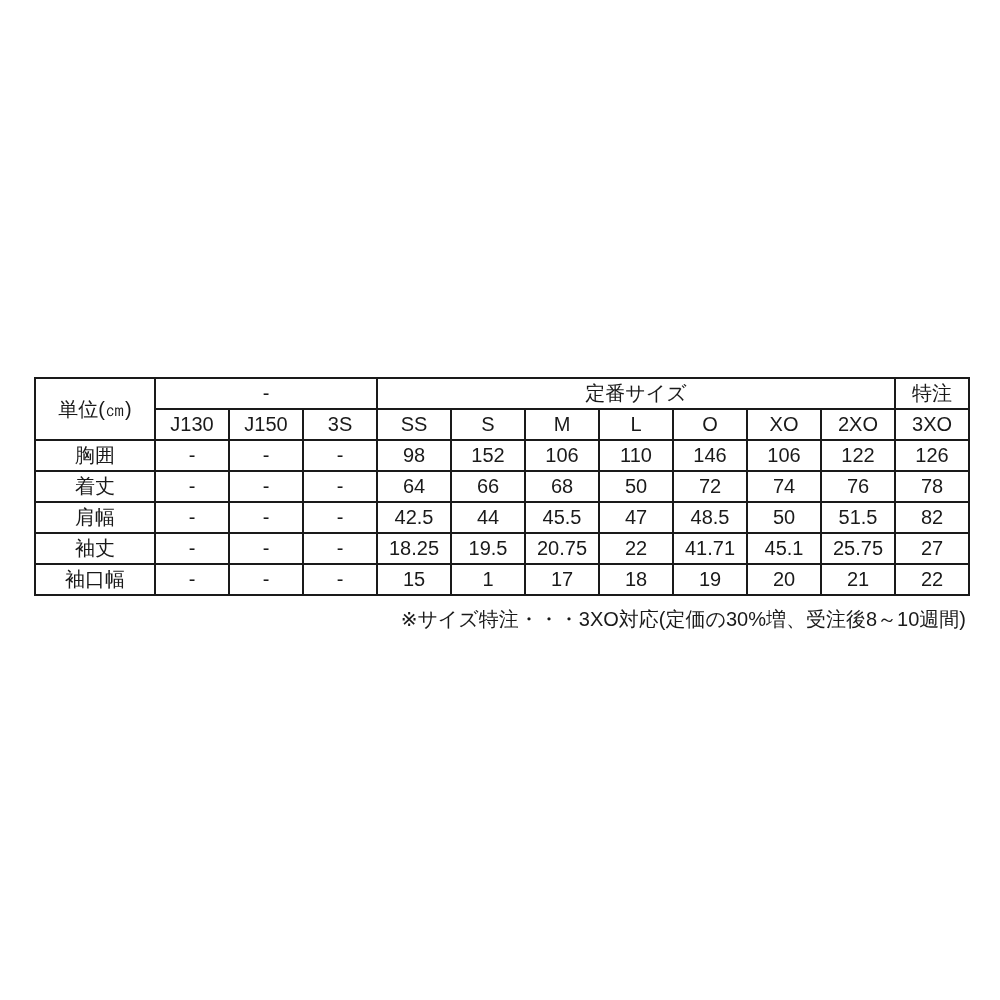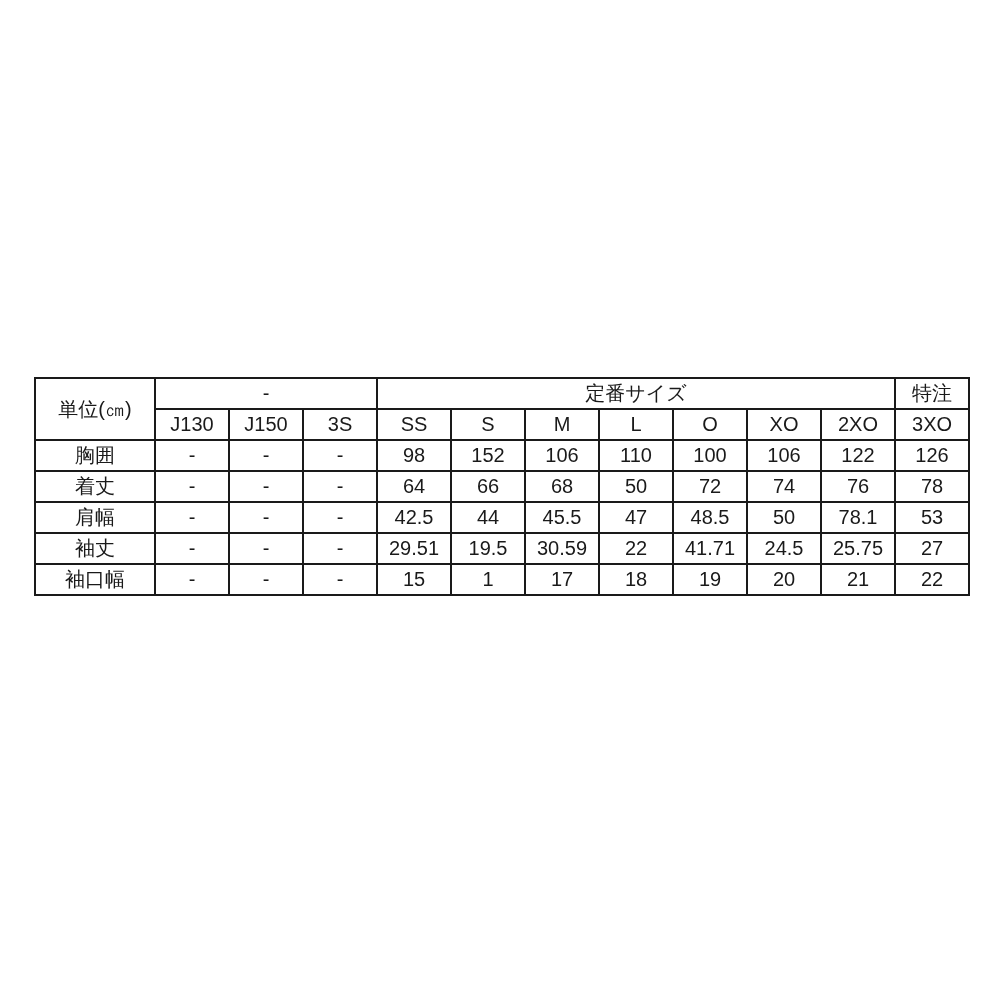--- a/index.html
+++ b/index.html
@@ -98,21 +98,21 @@
     <tbody id="table-body">
         <tr>
           <td>胸囲</td>
           <td>-</td>
           <td>-</td>
           <td>-</td>
           <td>98</td>
           <td>152</td>
           <td>106</td>
           <td>110</td>
-          <td>100</td>
+          <td>146</td>
           <td>106</td>
           <td>122</td>
           <td>126</td>
         </tr>
         <tr>
           <td>着丈</td>
           <td>-</td>
           <td>-</td>
           <td>-</td>
           <td>64</td>
@@ -128,48 +128,49 @@
           <td>肩幅</td>
           <td>-</td>
           <td>-</td>
           <td>-</td>
           <td>42.5</td>
           <td>44</td>
           <td>45.5</td>
           <td>47</td>
           <td>48.5</td>
           <td>50</td>
-          <td>78.1</td>
-          <td>53</td>
+          <td>51.5</td>
+          <td>82</td>
         </tr>
         <tr>
           <td>袖丈</td>
           <td>-</td>
           <td>-</td>
           <td>-</td>
-          <td>29.51</td>
+          <td>18.25</td>
           <td>19.5</td>
-          <td>30.59</td>
+          <td>20.75</td>
           <td>22</td>
           <td>41.71</td>
-          <td>24.5</td>
+          <td>45.1</td>
           <td>25.75</td>
           <td>27</td>
         </tr>
         <tr>
           <td>袖口幅</td>
           <td>-</td>
           <td>-</td>
           <td>-</td>
           <td>15</td>
           <td>1</td>
           <td>17</td>
           <td>18</td>
           <td>19</td>
           <td>20</td>
           <td>21</td>
           <td>22</td>
         </tr>
       </tbody>
   </table>
 
+  <div class="footnote">※サイズ特注・・・3XO対応(定価の30%増、受注後8～10週間)</div>
 
 </div>
 
 </body></html>

